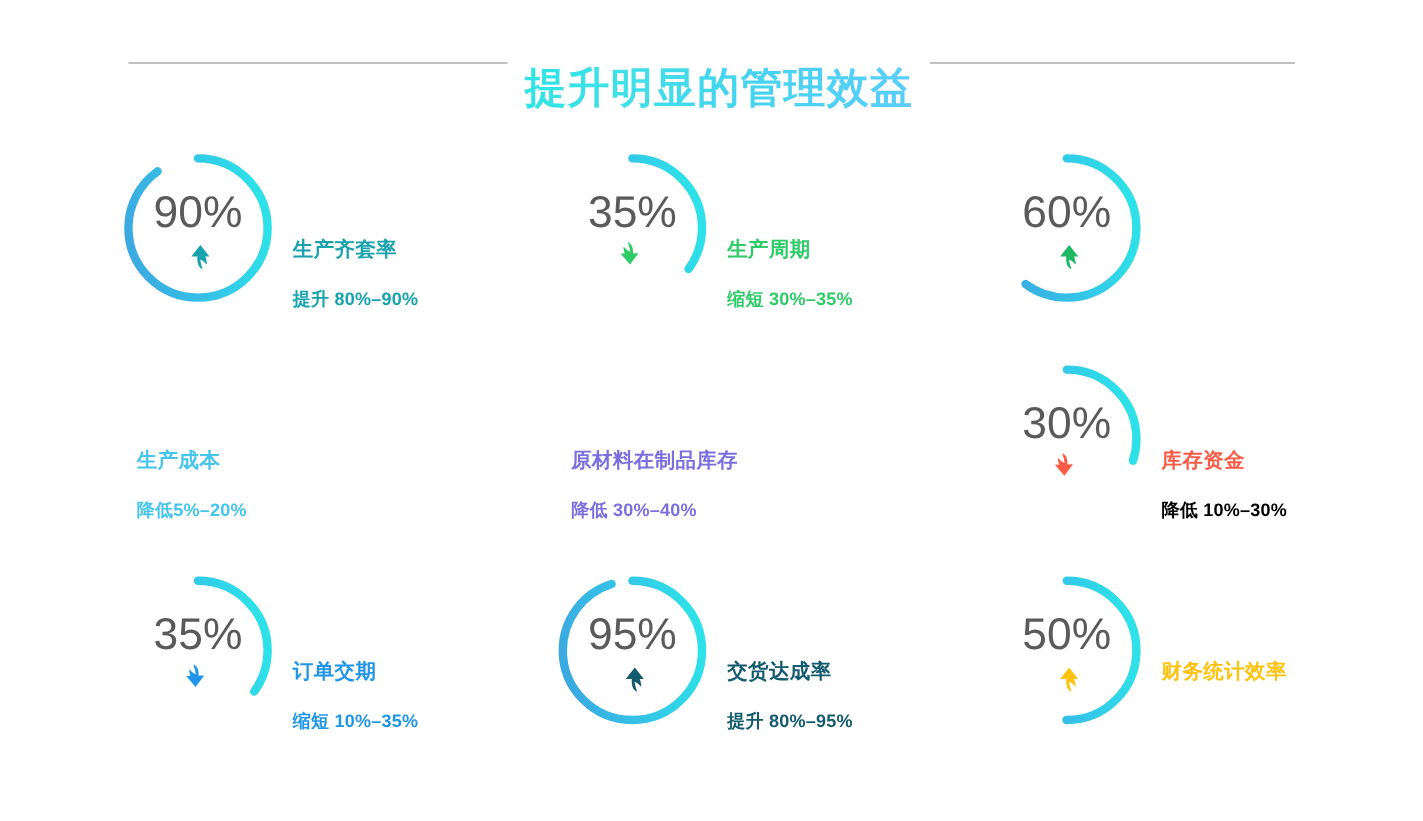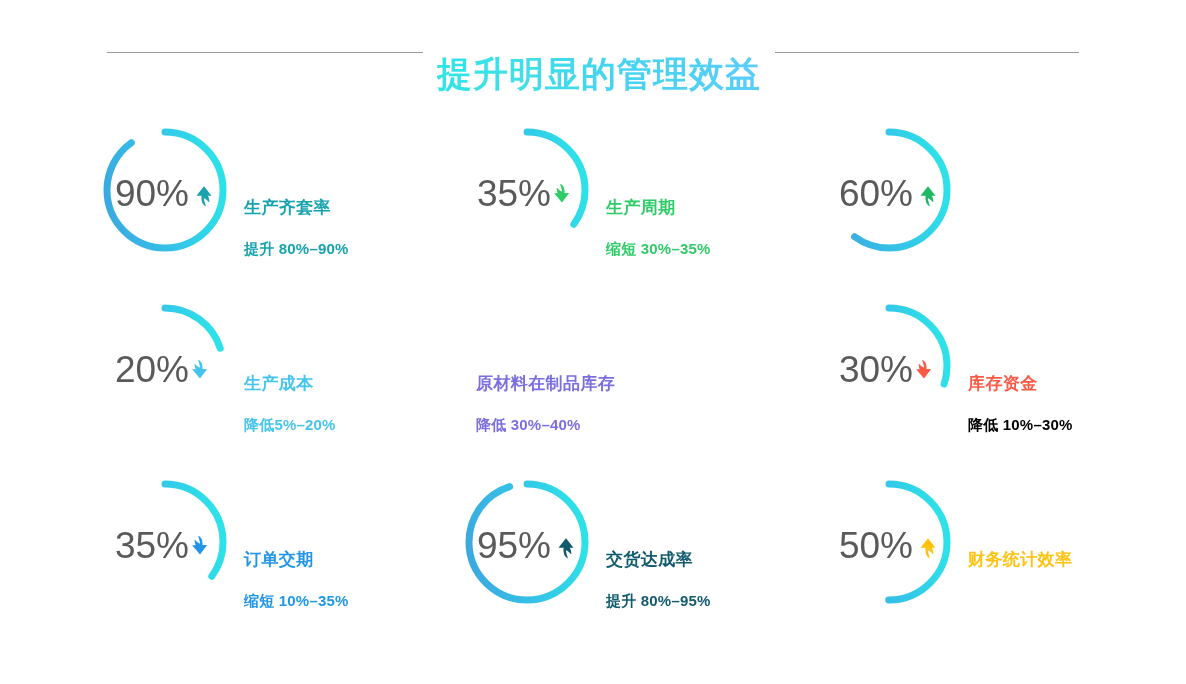--- a/index.html
+++ b/index.html
@@ -77,21 +77,21 @@
     left: 0;
     top: 0;
   }
   .ring-center {
     position: absolute;
     left: 0;
     top: 0;
     width: 130px;
     height: 150px;
     display: flex;
-    flex-direction: row;
+    flex-direction: column;
     align-items: center;
     justify-content: center;
   }
   .pct {
     font-size: 37px;
     font-weight: 300;
     color: #5a5a5a;
     line-height: 1;
     letter-spacing: 0px;
   }
@@ -216,44 +216,20 @@
                     C4.1,4.3 3.5,4.6 3.2,4.2 C1.4,2.9 0.4,1.5 0,0 Z" fill="#1fb864"></path>
            <path d="M2.1,-14.6 C4.2,-13.0 5.9,-11.3 7.3,-9.3 C6.3,-10.2 4.4,-10.9 2.1,-11.2
                     C-0.2,-10.9 -2.2,-10.0 -3.6,-8.7 C-2.2,-11.0 -0.3,-13.0 2.1,-14.6 Z" fill="#1fb864"></path>
            <path d="M2.1,-16.6 L10.0,-6.6 L-5.8,-6.6 Z" fill="#1fb864"></path>
          </g>
        </svg>
       </div>
     </div>
   </div>
     <div class="kpi">
-    <div class="ring-wrap">
-      <svg class="ring-svg" width="130" height="150" viewBox="0 0 130 150">
-        <defs>
-          <linearGradient id="ringgrad3" x1="0.15" y1="0" x2="0.35" y2="1">
-            <stop offset="0%" stop-color="#3ba7e0"></stop>
-            <stop offset="55%" stop-color="#34c4e8"></stop>
-            <stop offset="100%" stop-color="#2ee0e8"></stop>
-          </linearGradient>
-        </defs>
-        <circle cx="65" cy="72" r="58" fill="none" stroke="url(#ringgrad3)" stroke-width="7" stroke-linecap="round" stroke-dasharray="72.88 291.54" transform="rotate(-90 65 72)"></circle>
-      </svg>
-      <div class="ring-center">
-        <div class="pct" style="color:#5a5a5a">20%</div>
-        <svg class="arrow" width="26" height="30" viewBox="0 0 26 30">
-         <g transform="translate(13,8) scale(0.95)">
-           <path d="M0,0 C1.2,4.5 0.7,9.0 -1.8,13.2 C-1.9,13.4 -2.1,13.4 -2.2,13.2
-                    C-5.6,9.5 -7.4,5.2 -7.8,0.4 C-7.9,-0.1 -7.4,-0.3 -7.1,0.1
-                    C-5.6,2.0 -3.9,3.3 -1.9,4.0 C-2.4,1.3 -2.9,-1.2 -3.9,-3.8
-                    C-4.1,-4.3 -3.5,-4.6 -3.2,-4.2 C-1.4,-2.9 -0.4,-1.5 0,0 Z" fill="#45c4ee"></path>
-           <path d="M-2.1,15.2 L-10.4,5.6 L5.4,5.2 Z" fill="#45c4ee"></path>
-         </g>
-       </svg>
-      </div>
-    </div>
     <div class="kpi-text">
       <div class="kpi-name" style="color:#45c4ee">生产成本</div>
       <div class="kpi-delta" style="color:#45c4ee">降低5%–20%</div>
     </div>
   </div>
     <div class="kpi">
     <div class="kpi-text">
       <div class="kpi-name" style="color:#7b6fe0">原材料在制品库存</div>
       <div class="kpi-delta" style="color:#7b6fe0">降低 30%–40%</div>
     </div>

